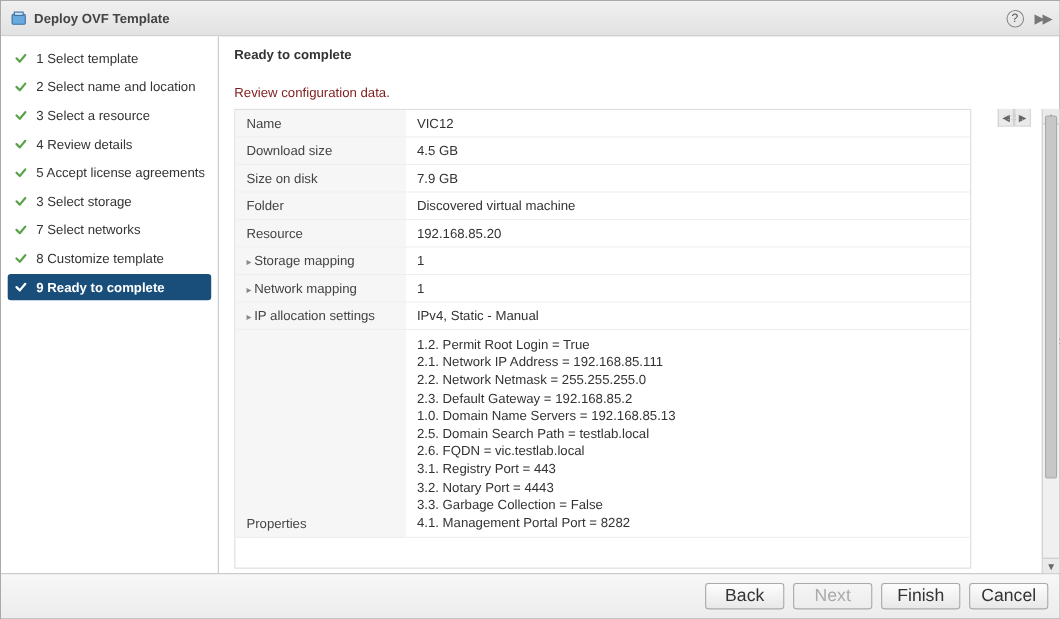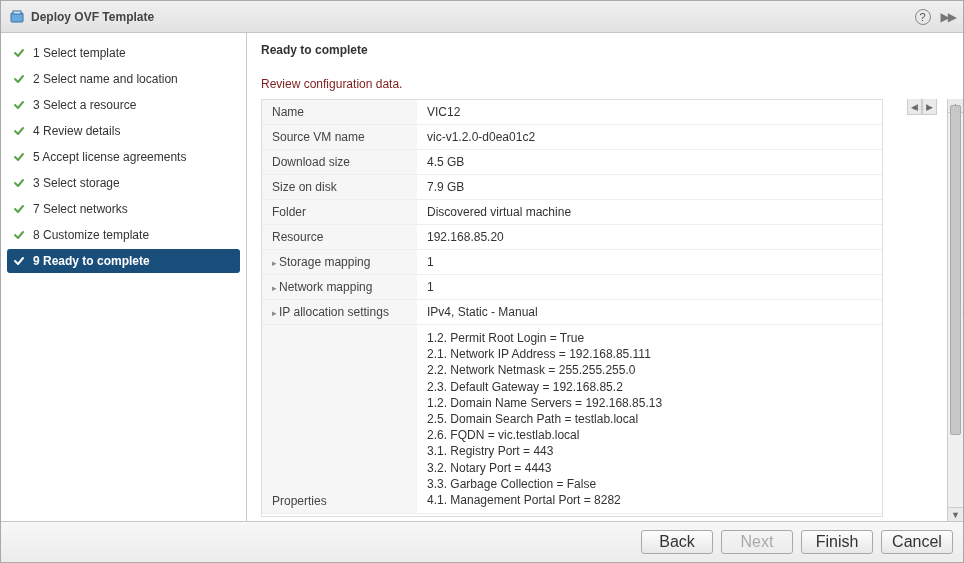--- a/index.html
+++ b/index.html
@@ -41,21 +41,21 @@
     display:flex;align-items:center;justify-content:center;
     font-size:11px;color:#555;cursor:pointer;margin-right:4px;
   }
   .titlebar .arrows { color:#777;font-size:12px;letter-spacing:-2px;cursor:pointer;}
   .body {
     flex: 1;
     display: flex;
     min-height: 0;
   }
   .sidebar {
-    width: 246px;
+    width: 198px;
     border-right: 1px solid #c6c6c6;
     padding: 8px 6px;
     background: #fff;
     overflow: hidden;
   }
   .step {
     display: flex;
     align-items: center;
     gap: 8px;
     padding: 5px 6px;
@@ -276,24 +276,20 @@
       <div style="flex:1;display:flex;min-height:0;">
         <div style="flex:1;display:flex;min-height:0;justify-content:center;">
           <div class="table-wrap">
             <table class="summary-table">
               <tbody id="summary-body">
                   <tr>
                     <td class="key">Name</td>
                     <td class="val">VIC12</td>
                   </tr>
                   <tr>
-                    <td class="key">Source VM name</td>
-                    <td class="val">vic-v1.2.0-d0ea01c2</td>
-                  </tr>
-                  <tr>
                     <td class="key">Download size</td>
                     <td class="val">4.5 GB</td>
                   </tr>
                   <tr>
                     <td class="key">Size on disk</td>
                     <td class="val">7.9 GB</td>
                   </tr>
                   <tr>
                     <td class="key">Folder</td>
                     <td class="val">Discovered virtual machine</td>
@@ -314,21 +310,21 @@
                     <td class="key">IP allocation settings</td>
                     <td class="val">IPv4, Static - Manual</td>
                   </tr>
                   <tr>
                     <td class="key" style="vertical-align:bottom">Properties</td>
                     <td class="val">
                       <div class="prop-line">1.2. Permit Root Login = True</div>
                       <div class="prop-line">2.1. Network IP Address = 192.168.85.111</div>
                       <div class="prop-line">2.2. Network Netmask = 255.255.255.0</div>
                       <div class="prop-line">2.3. Default Gateway = 192.168.85.2</div>
-                      <div class="prop-line">1.2. Domain Name Servers = 192.168.85.13</div>
+                      <div class="prop-line">1.0. Domain Name Servers = 192.168.85.13</div>
                       <div class="prop-line">2.5. Domain Search Path = testlab.local</div>
                       <div class="prop-line">2.6. FQDN = vic.testlab.local</div>
                       <div class="prop-line">3.1. Registry Port = 443</div>
                       <div class="prop-line">3.2. Notary Port = 4443</div>
                       <div class="prop-line">3.3. Garbage Collection = False</div>
                       <div class="prop-line">4.1. Management Portal Port = 8282</div>
                     </td>
                   </tr>
                 </tbody>
             </table>

